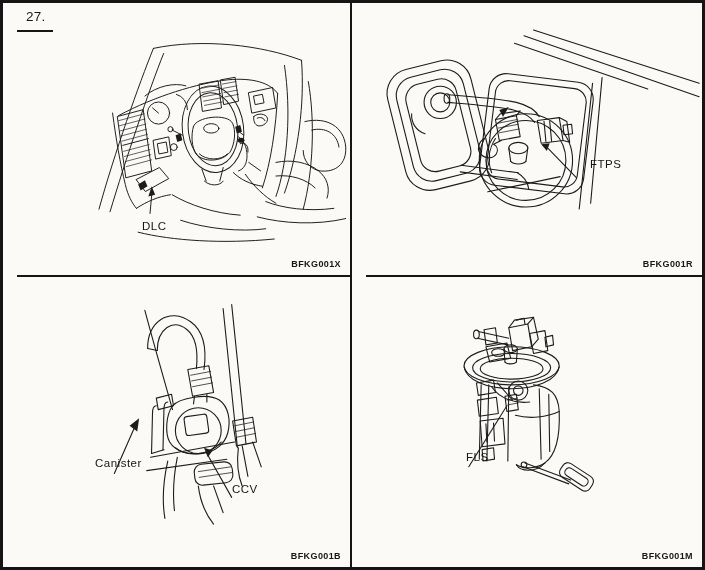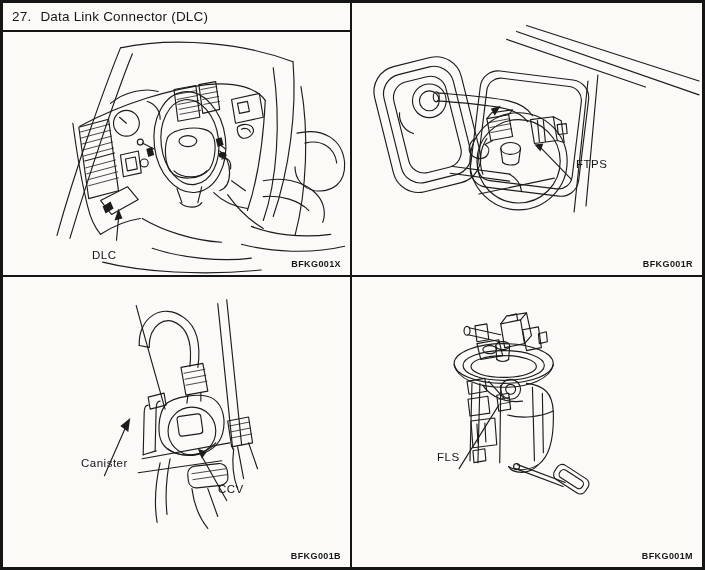--- a/index.html
+++ b/index.html
@@ -2,21 +2,21 @@
 <html><head>
 <meta charset="utf-8">
 <style>
   html,body{margin:0;padding:0;background:#e9e8e4;}
   .page{
     width:705px;height:570px;box-sizing:border-box;position:relative;
     background:#fbfaf7;border:3px solid #151515;
     display:grid;grid-template-columns:349px 1fr;grid-template-rows:274px 1fr;
     font-family:"Liberation Sans","DejaVu Sans",sans-serif;color:#161616;
   }
-  .cell{position:relative;display:flex;flex-direction:column;box-sizing:border-box;}
+  .cell{position:relative;display:flex;flex-direction:row;box-sizing:border-box;margin-left:14px;}
   .cell.cl{border-right:2px solid #151515;}
   .cell.ct{border-bottom:2px solid #151515;}
   .titlebar{
     height:27px;flex:0 0 27px;border-bottom:2px solid #151515;
     display:flex;align-items:center;padding:0 0 0 9px;gap:9px;
     font-size:13.5px;letter-spacing:.2px;white-space:nowrap;
   }
   .drawing{flex:1;position:relative;overflow:hidden;}
   .drawing svg{position:absolute;left:0;top:0;width:100%;height:100%;}
   .callout{position:absolute;font-size:11.5px;letter-spacing:.5px;line-height:1;}
@@ -29,21 +29,20 @@
   .art .fill{fill:#1c1c1c;stroke:none;}
 </style>
 </head>
 <body>
 
 <div class="page">
 
   <div class="cell cl ct">
     <div class="titlebar">
       <span>27.</span>
-      <span>Data Link Connector (DLC)</span>
     </div>
     <div class="drawing">
       <svg class="art" viewBox="0 0 349 245">
 
         <path d="M118,16 C101,58 72,140 54,205"></path>
         <path d="M130,22 C113,64 85,148 67,208"></path>
         <path d="M118,16 C175,4 245,12 292,30"></path>
         <path d="M292,30 C296,80 288,140 272,186"></path>
 
         <path d="M77,95 C120,72 170,57 205,53 C235,50 256,57 264,69"></path>
@@ -300,18 +299,18 @@
         <path d="M150,92 L149,170"></path>
         <path d="M158,174 C162,181 178,183 188,172"></path>
 
         <circle cx="166" cy="174" r="3"></circle>
         <path d="M165,176 L213,194 M167,172 L215,190"></path>
         <rect x="203" y="178" width="37" height="17" rx="6" transform="rotate(33 221 186)"></rect>
         <rect x="208" y="182" width="27" height="9" rx="4" transform="rotate(33 221 186)"></rect>
 
         <line x1="108" y1="176" x2="148" y2="112"></line>
       </svg>
-      <span class="callout" style="left:85px;top:175px;">FLS</span>
+      <span class="callout" style="left:100px;top:175px;">FLS</span>
       <span class="figcode">BFKG001M</span>
     </div>
   </div>
 
 </div>
 
 </body></html>

